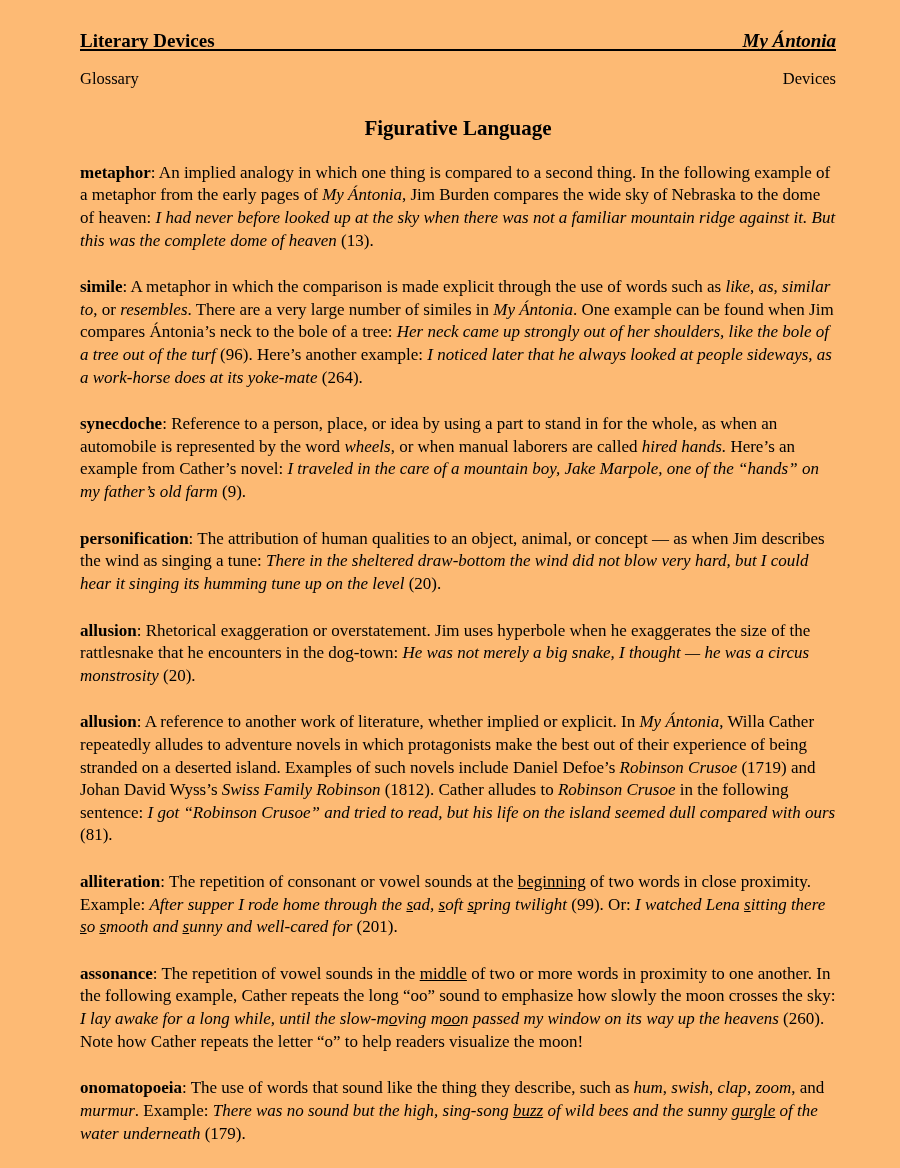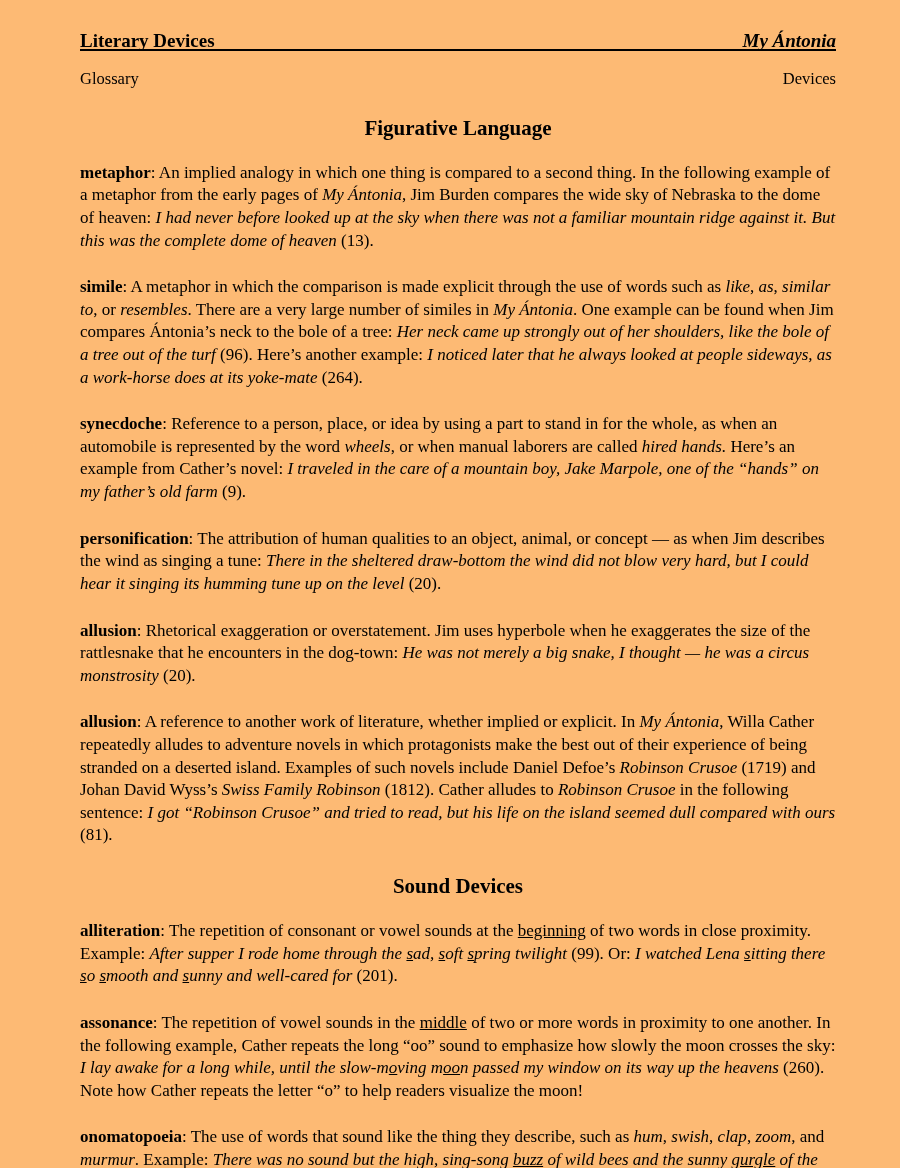--- a/index.html
+++ b/index.html
@@ -77,18 +77,17 @@
   </div>
 
   <div>
       <h2 class="section-heading">Figurative Language</h2>
       <p class="entry"><span class="seg-b">metaphor</span><span class="seg-r">: An implied analogy in which one thing is compared to a second thing.  In the following example of a metaphor from the early pages of </span><span class="seg-i">My Ántonia</span><span class="seg-r">, Jim Burden compares the wide sky of Nebraska to the dome of heaven: </span><span class="seg-i">I had never before looked up at the sky when there was not a familiar mountain ridge against it. But this was the complete dome of heaven</span><span class="seg-r"> (13).</span></p>
       <p class="entry"><span class="seg-b">simile</span><span class="seg-r">: A metaphor in which the comparison is made explicit through the use of words such as </span><span class="seg-i">like</span><span class="seg-r">, </span><span class="seg-i">as</span><span class="seg-r">, </span><span class="seg-i">similar to</span><span class="seg-r">, or </span><span class="seg-i">resembles</span><span class="seg-r">. There are a very large number of similes in </span><span class="seg-i">My Ántonia</span><span class="seg-r">. One example can be found when Jim compares Ántonia’s neck to the bole of a tree: </span><span class="seg-i">Her neck came up strongly out of her shoulders, like the bole of a tree out of the turf</span><span class="seg-r"> (96). Here’s another example: </span><span class="seg-i">I noticed later that he always looked at people sideways, as a work-horse does at its yoke-mate</span><span class="seg-r"> (264).</span></p>
       <p class="entry"><span class="seg-b">synecdoche</span><span class="seg-r">: Reference to a person, place, or idea by using a part to stand in for the whole, as when an automobile is represented by the word </span><span class="seg-i">wheels</span><span class="seg-r">, or when manual laborers are called </span><span class="seg-i">hired hands.</span><span class="seg-r"> Here’s an example from Cather’s novel: </span><span class="seg-i">I traveled in the care of a mountain boy, Jake Marpole, one of the “hands” on my father’s old farm</span><span class="seg-r"> (9).</span></p>
       <p class="entry"><span class="seg-b">personification</span><span class="seg-r">: The attribution of human qualities to an object, animal, or concept — as when Jim describes the wind as singing a tune: </span><span class="seg-i">There in the sheltered draw-bottom the wind did not blow very hard, but I could hear it singing its humming tune up on the level</span><span class="seg-r"> (20).</span></p>
       <p class="entry"><span class="seg-b">allusion</span><span class="seg-r">: Rhetorical exaggeration or overstatement.  Jim uses hyperbole when he exaggerates the size of the rattlesnake that he encounters in the dog-town: </span><span class="seg-i">He was not merely a big snake, I thought — he was a circus monstrosity</span><span class="seg-r"> (20).</span></p>
       <p class="entry"><span class="seg-b">allusion</span><span class="seg-r">: A reference to another work of literature, whether implied or explicit. In </span><span class="seg-i">My Ántonia</span><span class="seg-r">, Willa Cather repeatedly alludes to adventure novels in which protagonists make the best out of their experience of being stranded on a deserted island. Examples of such novels include Daniel Defoe’s </span><span class="seg-i">Robinson Crusoe</span><span class="seg-r"> (1719) and Johan David Wyss’s </span><span class="seg-i">Swiss Family Robinson</span><span class="seg-r"> (1812). Cather alludes to </span><span class="seg-i">Robinson Crusoe</span><span class="seg-r"> in the following sentence: </span><span class="seg-i">I got “Robinson Crusoe” and tried to read, but his life on the island seemed dull compared with ours</span><span class="seg-r"> (81).</span></p>
-      <h2 class="section-heading">Sound Devices</h2>
       <p class="entry"><span class="seg-b">alliteration</span><span class="seg-r">: The repetition of consonant or vowel sounds at the </span><span class="seg-u">beginning</span><span class="seg-r"> of two words in close proximity. Example: </span><span class="seg-i">After supper I rode home through the </span><span class="seg-iu">s</span><span class="seg-i">ad, </span><span class="seg-iu">s</span><span class="seg-i">oft </span><span class="seg-iu">s</span><span class="seg-i">pring twilight</span><span class="seg-r"> (99).  Or: </span><span class="seg-i">I watched Lena </span><span class="seg-iu">s</span><span class="seg-i">itting there </span><span class="seg-iu">s</span><span class="seg-i">o </span><span class="seg-iu">s</span><span class="seg-i">mooth and </span><span class="seg-iu">s</span><span class="seg-i">unny and well-cared for</span><span class="seg-r"> (201).</span></p>
       <p class="entry"><span class="seg-b">assonance</span><span class="seg-r">: The repetition of vowel sounds in the </span><span class="seg-u">middle</span><span class="seg-r"> of two or more words in proximity to one another. In the following example, Cather repeats the long “oo” sound to emphasize how slowly the moon crosses the sky: </span><span class="seg-i">I lay awake for a long while, until the slow-m</span><span class="seg-iu">o</span><span class="seg-i">ving m</span><span class="seg-iu">oo</span><span class="seg-i">n passed my window on its way up the heavens</span><span class="seg-r"> (260).  Note how Cather repeats the letter “o” to help readers visualize the moon!</span></p>
       <p class="entry"><span class="seg-b">onomatopoeia</span><span class="seg-r">: The use of words that sound like the thing they describe, such as </span><span class="seg-i">hum</span><span class="seg-r">, </span><span class="seg-i">swish</span><span class="seg-r">, </span><span class="seg-i">clap</span><span class="seg-r">, </span><span class="seg-i">zoom</span><span class="seg-r">, and </span><span class="seg-i">murmur</span><span class="seg-r">.  Example: </span><span class="seg-i">There was no sound but the high, sing-song </span><span class="seg-iu">buzz</span><span class="seg-i"> of wild bees and the sunny </span><span class="seg-iu">gurgle</span><span class="seg-i"> of the water underneath</span><span class="seg-r"> (179).</span></p>
     </div>
 </div>
 
 </body></html>

